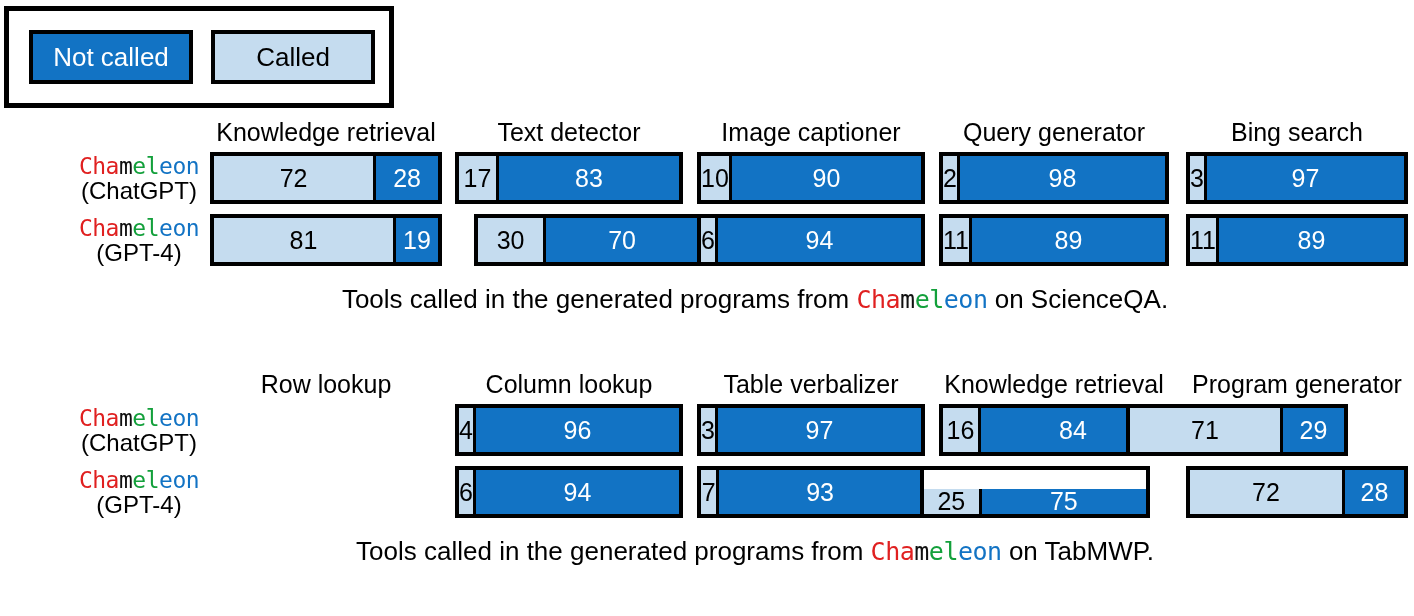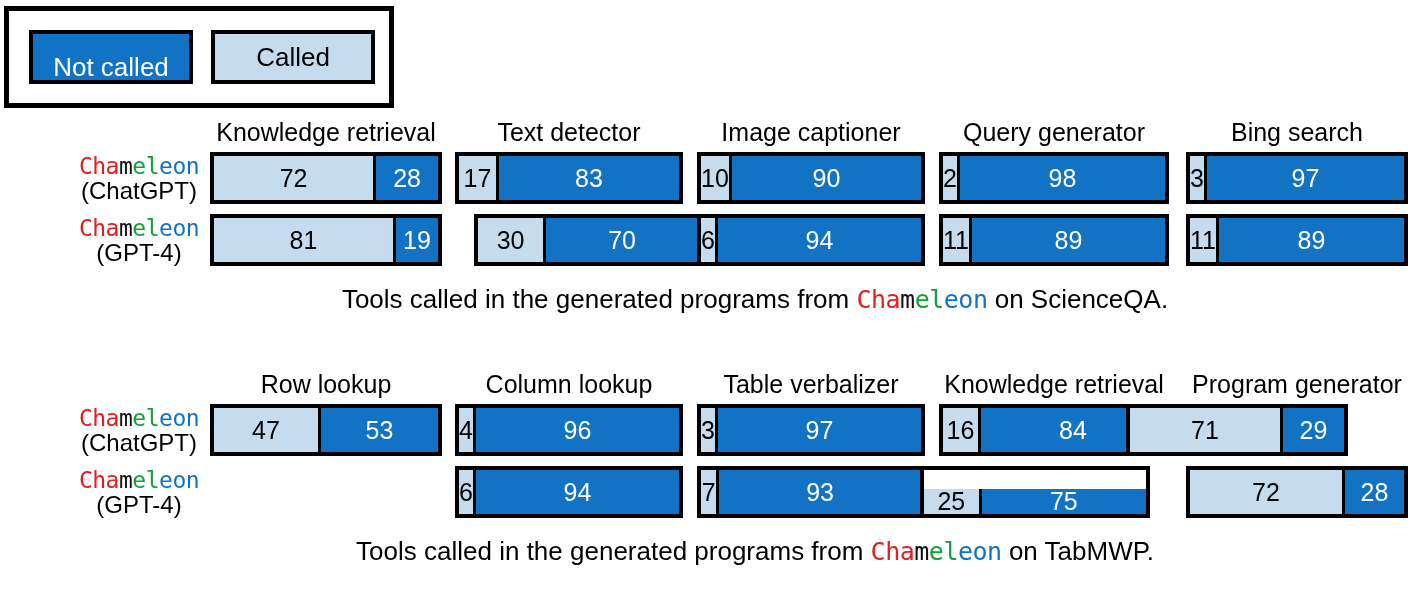--- a/index.html
+++ b/index.html
@@ -16,21 +16,21 @@
     border:5px solid #000;background:#fff;box-sizing:border-box;
   }
   .legend-inner{
     display:flex;align-items:center;gap:18px;height:100%;padding-left:20px;
   }
   .legend-chip{
     border:4px solid #000;box-sizing:border-box;
     height:54px;display:flex;align-items:center;justify-content:center;
     font-size:26px;line-height:1;
   }
-  .chip-notcalled{width:164px;background:#1273c4;color:#fff;align-items:flex-end;}
+  .chip-notcalled{width:164px;background:#1273c4;color:#fff;}
   .chip-called{width:164px;background:#c5dcef;color:#000;}
 
   
   .panel{position:absolute;left:0;width:1414px;}
   #panel-scienceqa{top:118px;}
   #panel-tabmwp{top:370px;}
 
   .col-headers{position:relative;height:34px;}
   .col-header{
     position:absolute;text-align:center;font-size:25px;white-space:nowrap;
@@ -139,24 +139,20 @@
   <div class="col-headers">
       <div class="col-header" style="left: 210px; width: 232px;">Row lookup</div>
       <div class="col-header" style="left: 455px; width: 228px;">Column lookup</div>
       <div class="col-header" style="left: 697px; width: 228px;">Table verbalizer</div>
       <div class="col-header" style="left: 939px; width: 230px;">Knowledge retrieval</div>
       <div class="col-header" style="left: 1186px; width: 222px;">Program generator</div>
     </div>
   <div class="rows">
       <div class="row">
         <div class="row-label"><span class="cham"><span style="color: rgb(224, 32, 32);">C</span><span style="color: rgb(224, 32, 32);">h</span><span style="color: rgb(224, 32, 32);">a</span><span style="color: rgb(17, 17, 17);">m</span><span style="color: rgb(19, 160, 59);">e</span><span style="color: rgb(19, 160, 59);">l</span><span style="color: rgb(18, 115, 196);">e</span><span style="color: rgb(18, 115, 196);">o</span><span style="color: rgb(18, 115, 196);">n</span></span><div>(ChatGPT)</div></div>
-        <div class="bar" style="left: 210px; width: 232px;">
-          <div class="seg seg-called first" style="flex: 47 0 0px;">47</div>
-          <div class="seg seg-notcalled" style="flex: 53 0 0px;">53</div>
-        </div>
         <div class="bar" style="left: 455px; width: 228px;">
           <div class="seg seg-called first" style="flex: 4 0 0px;">4</div>
           <div class="seg seg-notcalled" style="flex: 96 0 0px;">96</div>
         </div>
         <div class="bar" style="left: 697px; width: 228px;">
           <div class="seg seg-called first" style="flex: 3 0 0px;">3</div>
           <div class="seg seg-notcalled" style="flex: 97 0 0px;">97</div>
         </div>
         <div class="bar" style="left: 939px; width: 230px;">
           <div class="seg seg-called first" style="flex: 16 0 0px;">16</div>

